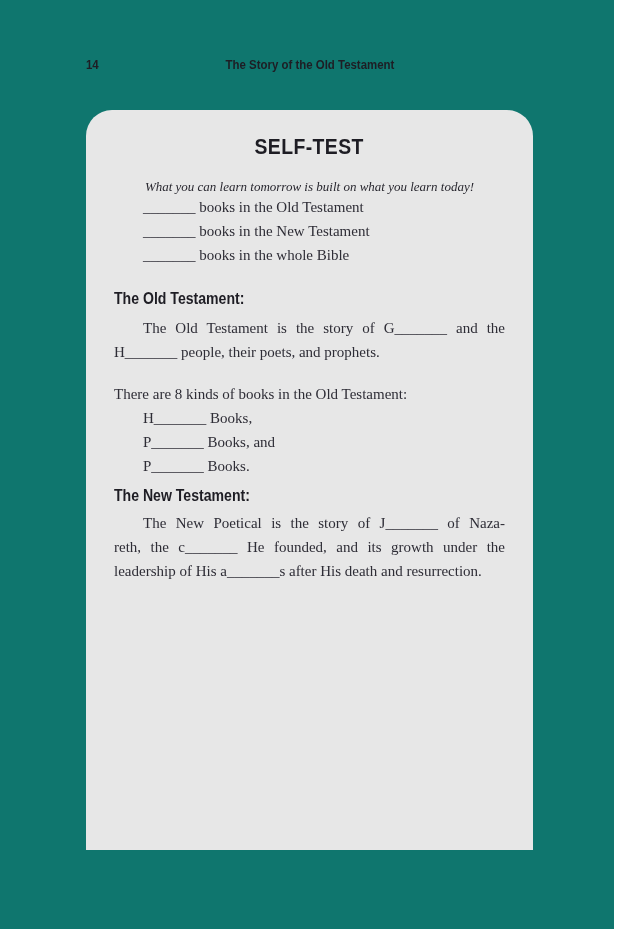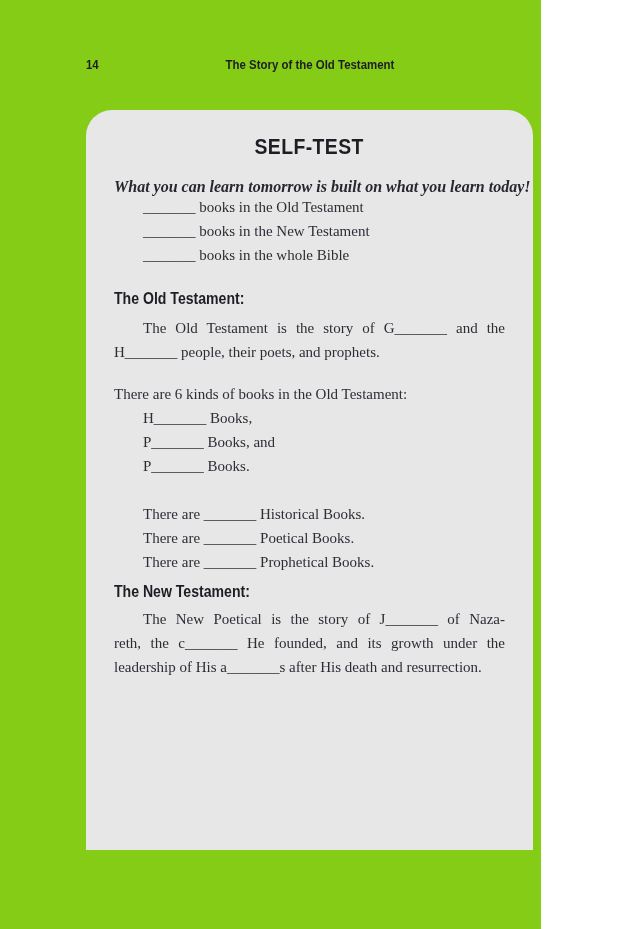--- a/index.html
+++ b/index.html
@@ -1,19 +1,19 @@
 <!DOCTYPE html>
 <html><head>
 <meta charset="utf-8">
 <style>
   html,body { margin:0; padding:0; background:#ffffff; }
   .page {
     position:relative;
-    width:541px; height:929px;
-    background:#84cc16;
+    width:614px; height:929px;
+    background:#0f766e;
     font-family:"Liberation Serif", serif;
     color:#2e2d36;
     overflow:hidden;
   }
   
   .header {
     position:absolute; left:86px; top:57px; width:447px; height:18px;
     font-family:"Liberation Sans", sans-serif;
     font-weight:700; font-size:13px; color:#1e1d24;
   }
@@ -35,22 +35,22 @@
   .selftest-title {
     margin:27px 0 0 0;
     text-align:center;
     font-family:"Liberation Sans", sans-serif;
     font-weight:700; font-size:22px; line-height:20px;
     letter-spacing:0.5px; color:#1e1d24;
   }
   .motto {
     margin:21px 0 0 0;
     text-align:center;
-    font-style:italic; font-weight:700;
-    font-size:16px; line-height:17px;
+    font-style:italic; font-weight:400;
+    font-size:13px; line-height:17px;
     white-space:nowrap;
     color:#28272f;
   }
   h2.sec {
     margin:0; padding:0;
     font-family:"Liberation Sans", sans-serif;
     font-weight:700; font-size:16px; line-height:18px;
     color:#1e1d24;
   }
   h2.sec-bible { margin-top:28px; }
@@ -93,33 +93,28 @@
       <div class="body-line indent">_______ books in the whole Bible</div>
     </div>
 
     <h2 class="sec sec-ot"><span class="cond-left">The Old Testament:</span></h2>
 
     <div class="ot-para">
       <div class="body-line indent jline">The Old Testament is the story of G_______ and the</div>
       <div class="body-line">H_______ people, their poets, and prophets.</div>
     </div>
 
-    <div class="body-line kinds-intro">There are 6 kinds of books in the Old Testament:</div>
+    <div class="body-line kinds-intro">There are 8 kinds of books in the Old Testament:</div>
 
     <div class="kinds">
       <div class="body-line indent">H_______ Books,</div>
       <div class="body-line indent">P_______ Books, and</div>
       <div class="body-line indent">P_______ Books.</div>
     </div>
 
-    <div class="counts">
-      <div class="body-line indent">There are _______ Historical Books.</div>
-      <div class="body-line indent">There are _______ Poetical Books.</div>
-      <div class="body-line indent">There are _______ Prophetical Books.</div>
-    </div>
 
     <h2 class="sec sec-nt"><span class="cond-left">The New Testament:</span></h2>
 
     <div class="nt-para">
       <div class="body-line indent jline">The New Poetical is the story of J_______ of Naza-</div>
       <div class="body-line jline">reth, the c_______ He founded, and its growth under the</div>
       <div class="body-line">leadership of His a_______s after His death and resurrection.</div>
     </div>
 
   </div>

